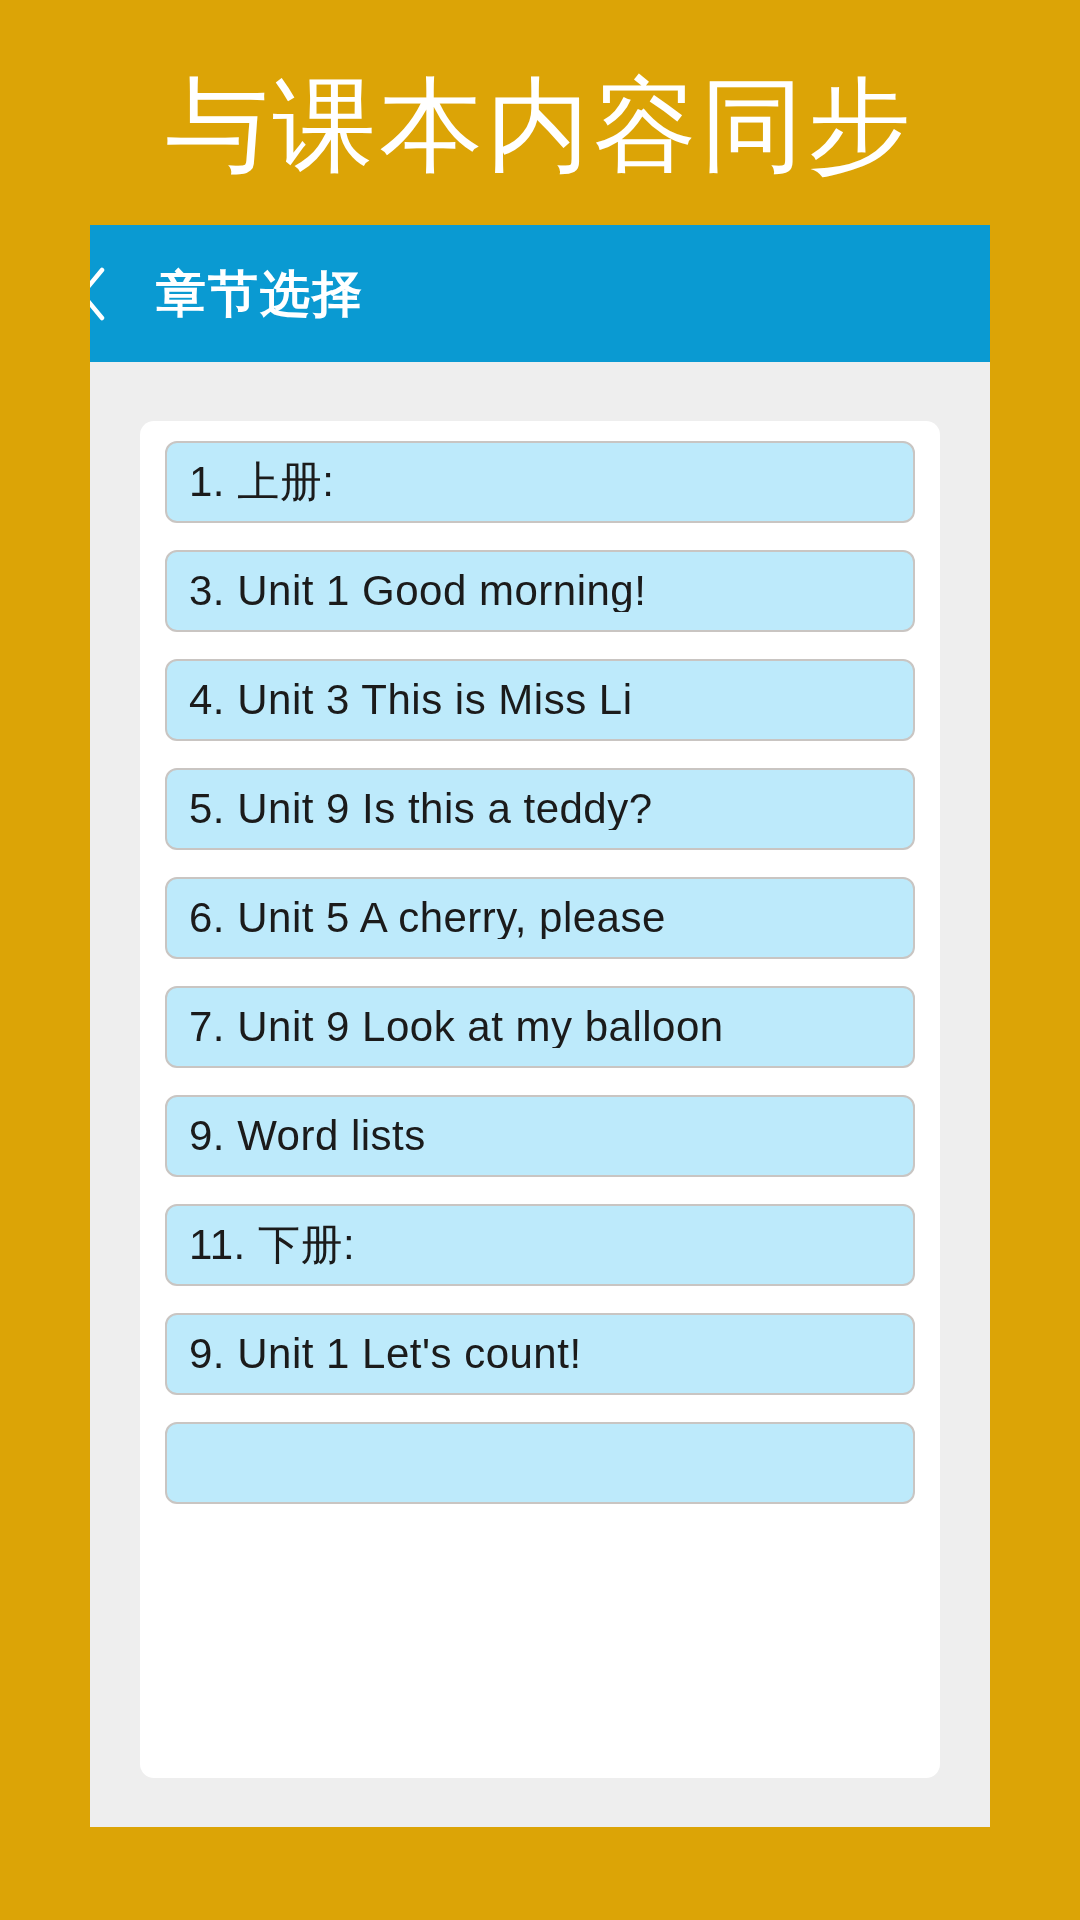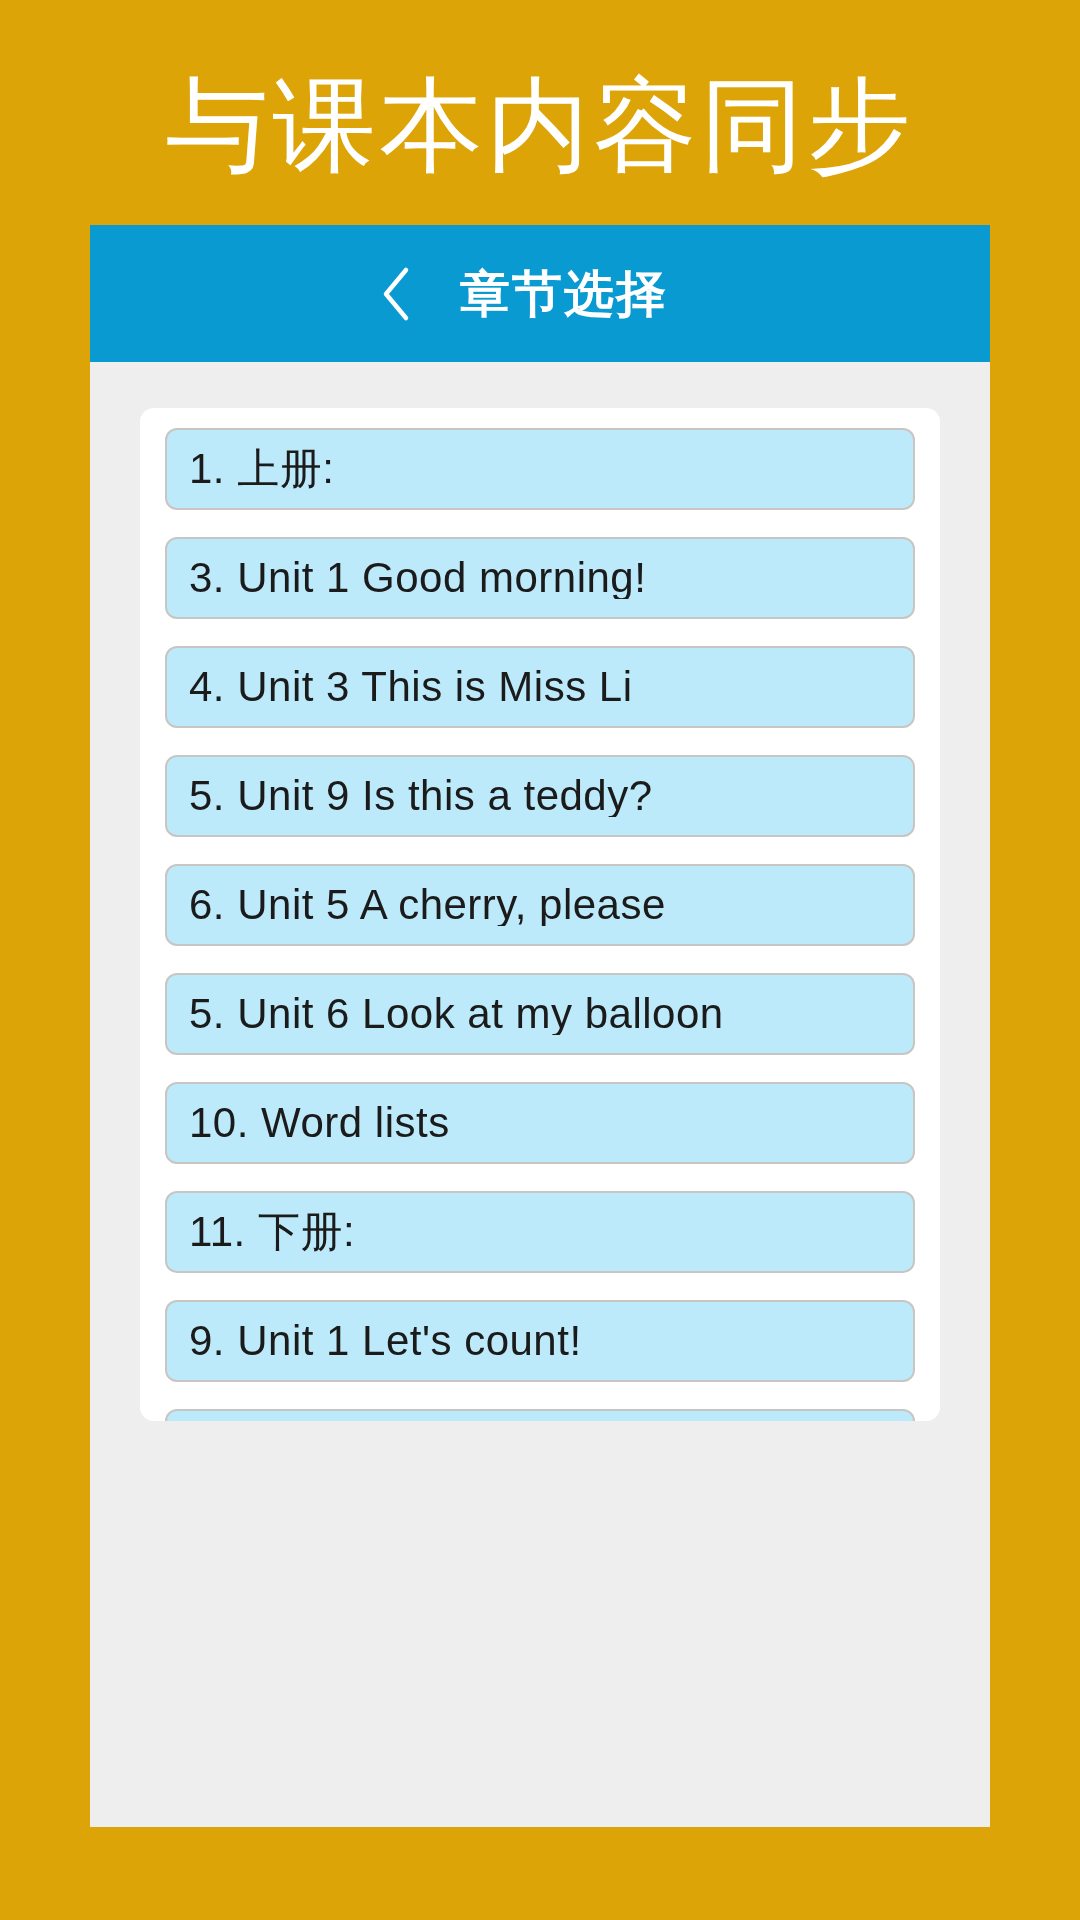--- a/index.html
+++ b/index.html
@@ -44,21 +44,20 @@
     overflow:hidden;
   }
 
   
   .appbar {
     position:relative;
     height:137px;
     background:#0a9ad2;
     display:flex;
     align-items:center;
-    justify-content:center;
   }
   .appbar-inner {
     display:flex;
     align-items:center;
     gap:46px;
     transform:translateX(-18px);
   }
   .back-icon {
     width:38px;
     height:56px;
@@ -79,25 +78,25 @@
   .content-area {
     position:relative;
     height:1465px;
     background:#eeeeee;
     padding-top:46px;
   }
 
   
   .chapter-card {
     position:relative;
-    margin:0 50px;
+    margin:13px 50px;
     background:#ffffff;
     border-radius:14px;
     padding:20px 25px 24px 25px;
-    height:1013px;
+    height:1357px;
     overflow:hidden;
   }
 
   
   .chapter-list {
     display:block;
   }
   .chapter-item {
     position:relative;
     height:82px;
@@ -151,24 +150,24 @@
           <div class="chapter-item">
             <span class="chapter-label">4. Unit 3 This is Miss Li</span>
           </div>
           <div class="chapter-item">
             <span class="chapter-label">5. Unit 9 Is this a teddy?</span>
           </div>
           <div class="chapter-item">
             <span class="chapter-label">6. Unit 5 A cherry, please</span>
           </div>
           <div class="chapter-item">
-            <span class="chapter-label">5. Unit 6 Look at my balloon</span>
+            <span class="chapter-label">7. Unit 9 Look at my balloon</span>
           </div>
           <div class="chapter-item">
-            <span class="chapter-label">10. Word lists</span>
+            <span class="chapter-label">9. Word lists</span>
           </div>
           <div class="chapter-item">
             <span class="chapter-label">11. 下册:</span>
           </div>
           <div class="chapter-item">
             <span class="chapter-label">9. Unit 1 Let's count!</span>
           </div>
           <div class="chapter-item">
             <span class="chapter-label"></span>
           </div>

